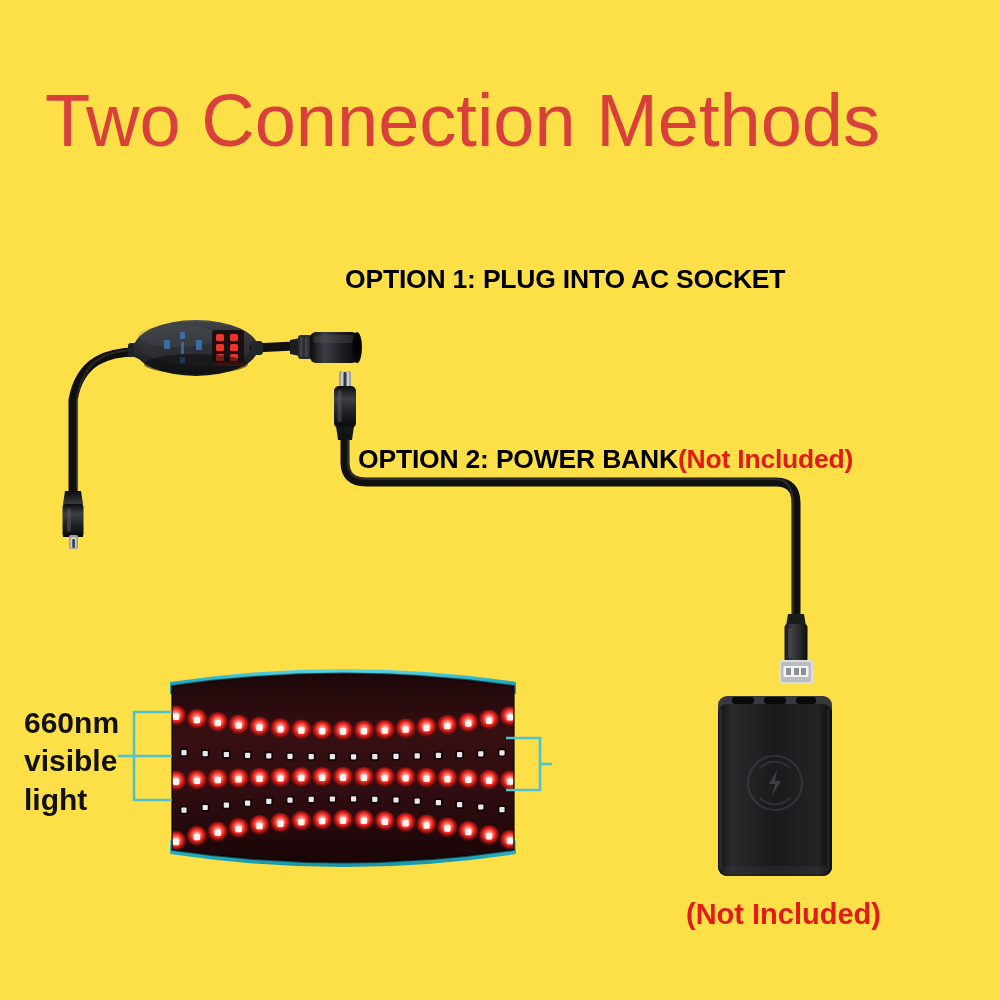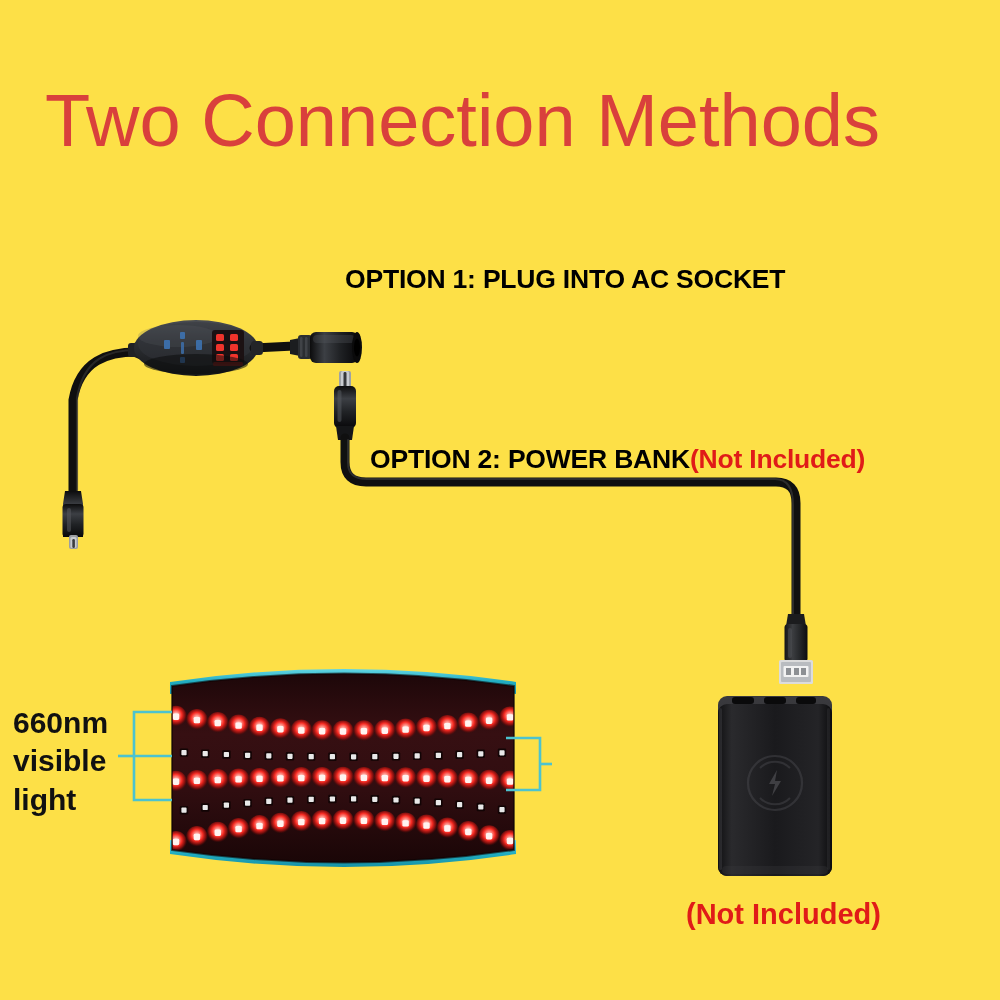--- a/index.html
+++ b/index.html
@@ -13,29 +13,29 @@
     font-size:74px;line-height:1.0;font-weight:400;
     color:#d9403c;letter-spacing:0px;white-space:nowrap;
   }
 
   
   .opt-label{
     position:absolute;font-weight:bold;color:#000;
     font-size:26.5px;letter-spacing:-0.2px;white-space:nowrap;
   }
   #opt1{left:345px;top:264px;}
-  #opt2{left:358px;top:444px;margin-left:12px;}
+  #opt2{left:358px;top:444px;}
   .red-note{color:#e01b18;}
 
   
   .anno{
     position:absolute;font-weight:bold;color:#111;
     font-size:30px;line-height:1.28;white-space:pre-line;
   }
-  #anno-left{left:13px;top:704px;width:145px;}
+  #anno-left{left:24px;top:704px;width:145px;}
   #anno-right{left:556px;top:698px;width:215px;}
 
   #not-incl-bottom{
     position:absolute;left:686px;top:898px;
     font-weight:bold;font-size:29px;color:#e01b18;white-space:nowrap;
   }
 
   
   #art{position:absolute;left:0;top:0;width:1000px;height:1000px;}
 </style>

